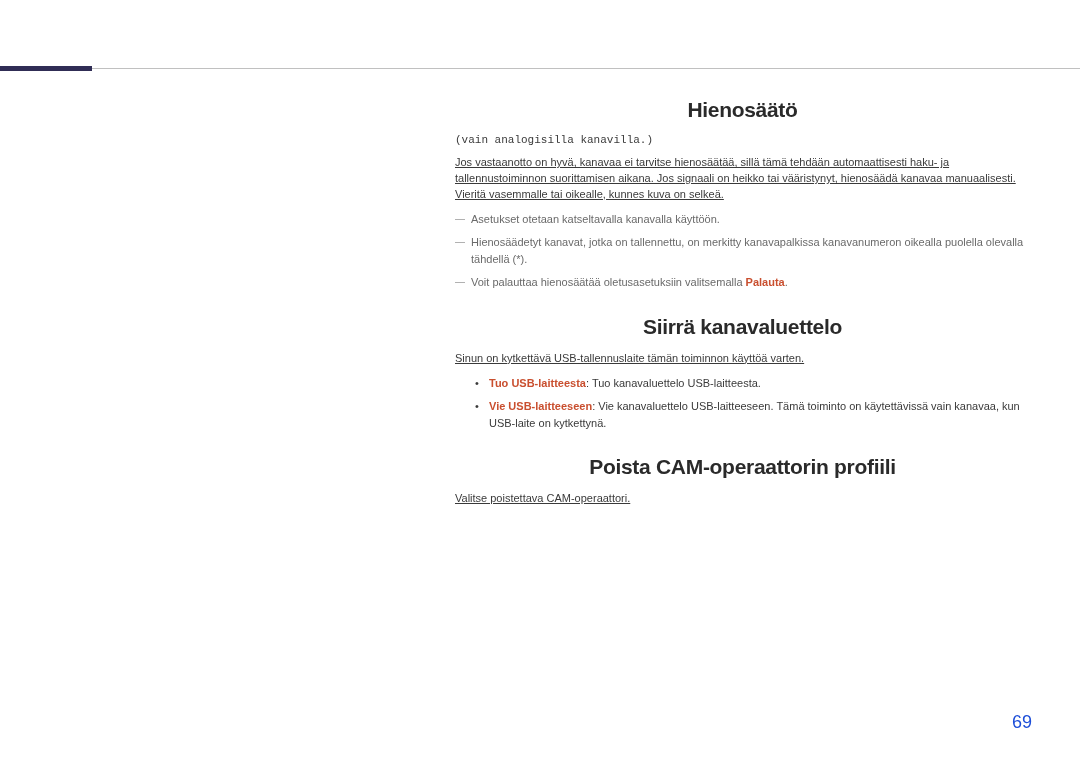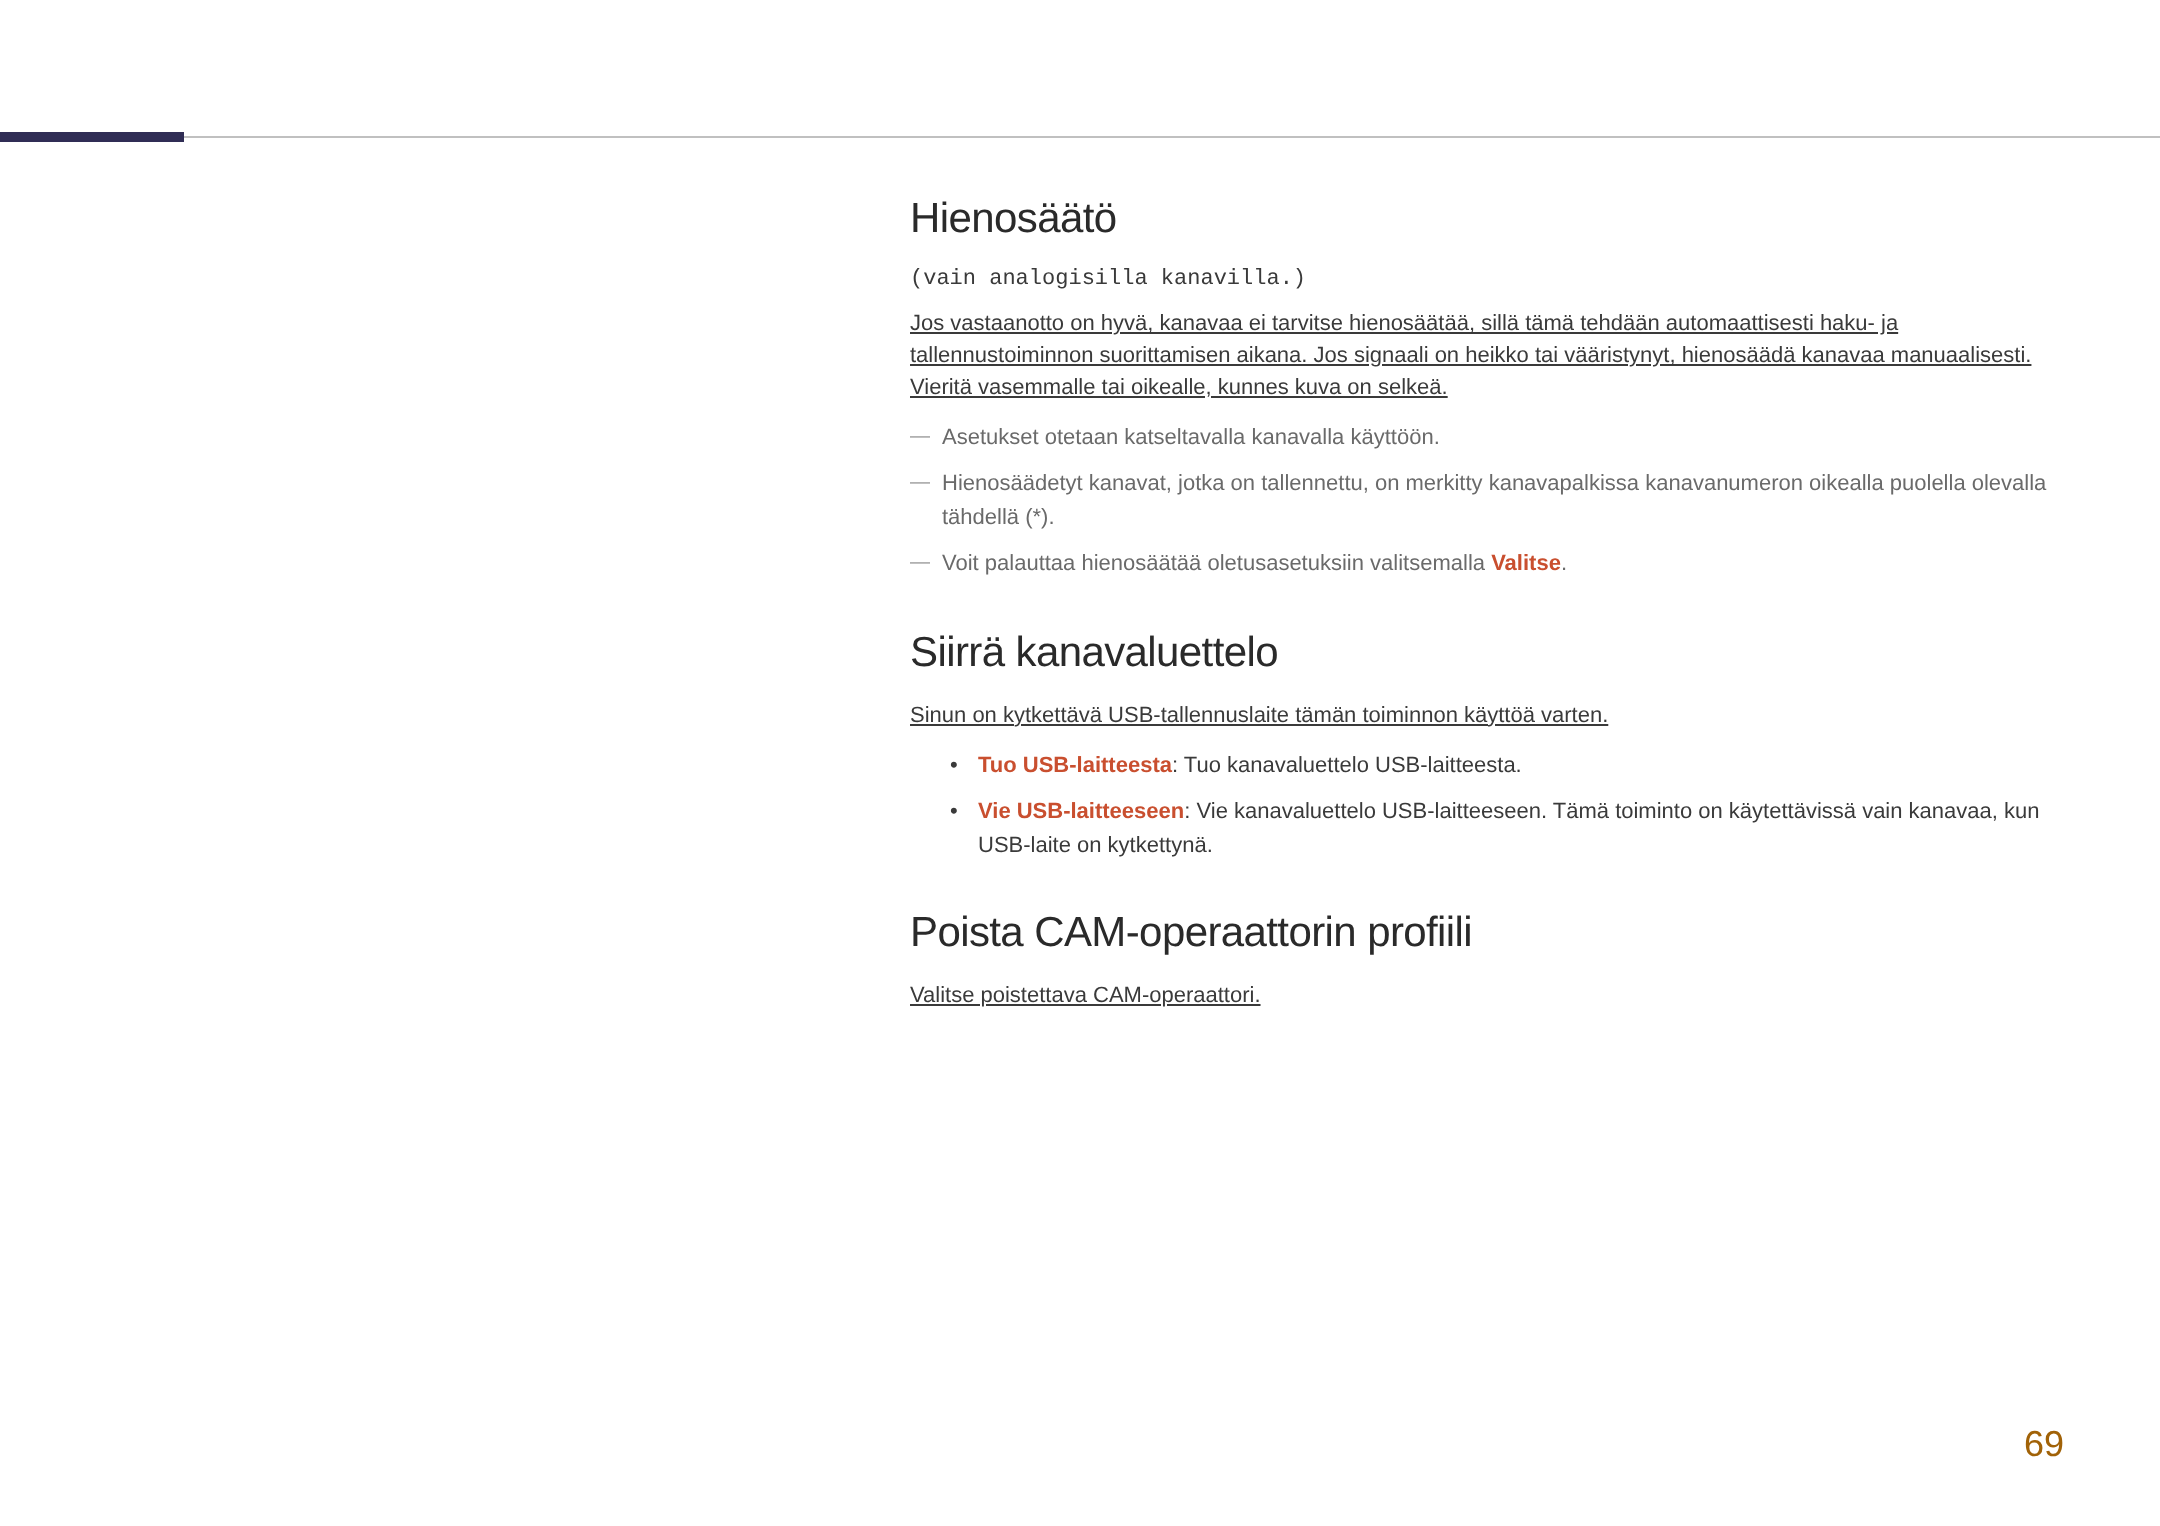--- a/index.html
+++ b/index.html
@@ -32,24 +32,25 @@
       background: #302d55;
     }
     .content {
       position: absolute;
       left: 455px;
       top: 98px;
       width: 575px;
     }
     .section-title {
       font-size: 21px;
-      font-weight: 400;
+      font-weight: 700;
       color: #2a2a2a;
       margin-bottom: 12px;
       letter-spacing: -0.3px;
+      text-align: center;
     }
     .section-title.first {
       margin-top: 0;
     }
     .section-title.sp2 {
       margin-top: 24px;
     }
     .section-title.sp3 {
       margin-top: 24px;
     }
@@ -108,40 +109,40 @@
     }
     .highlight {
       color: #c94f2f;
       font-weight: 600;
     }
     .page-number {
       position: absolute;
       right: 48px;
       bottom: 30px;
       font-size: 18px;
-      color: #a16207;
+      color: #1d4ed8;
       font-weight: 300;
     }
   </style>
 </head>
 <body>
 
 <div class="top-rule"></div>
 <div class="top-rule-accent"></div>
 
 <div class="content">
 
   <h2 class="section-title first">Hienosäätö</h2>
   <p class="subnote">(vain analogisilla kanavilla.)</p>
   <p class="body-text">Jos vastaanotto on hyvä, kanavaa ei tarvitse hienosäätää, sillä tämä tehdään automaattisesti haku- ja tallennustoiminnon suorittamisen aikana. Jos signaali on heikko tai vääristynyt, hienosäädä kanavaa manuaalisesti. Vieritä vasemmalle tai oikealle, kunnes kuva on selkeä.</p>
   <ul class="dash-list">
     <li>Asetukset otetaan katseltavalla kanavalla käyttöön.</li>
     <li>Hienosäädetyt kanavat, jotka on tallennettu, on merkitty kanavapalkissa kanavanumeron oikealla puolella olevalla tähdellä (*).</li>
     <li>
-      <span>Voit palauttaa hienosäätää oletusasetuksiin valitsemalla </span><span class="highlight">Valitse</span><span>.</span>
+      <span>Voit palauttaa hienosäätää oletusasetuksiin valitsemalla </span><span class="highlight">Palauta</span><span>.</span>
     </li>
   </ul>
 
   <h2 class="section-title sp2">Siirrä kanavaluettelo</h2>
   <p class="body-text">Sinun on kytkettävä USB-tallennuslaite tämän toiminnon käyttöä varten.</p>
   <ul class="bullet-list">
     <li>
       <span class="highlight">Tuo USB-laitteesta</span><span>: Tuo kanavaluettelo USB-laitteesta.</span>
     </li>
     <li>

